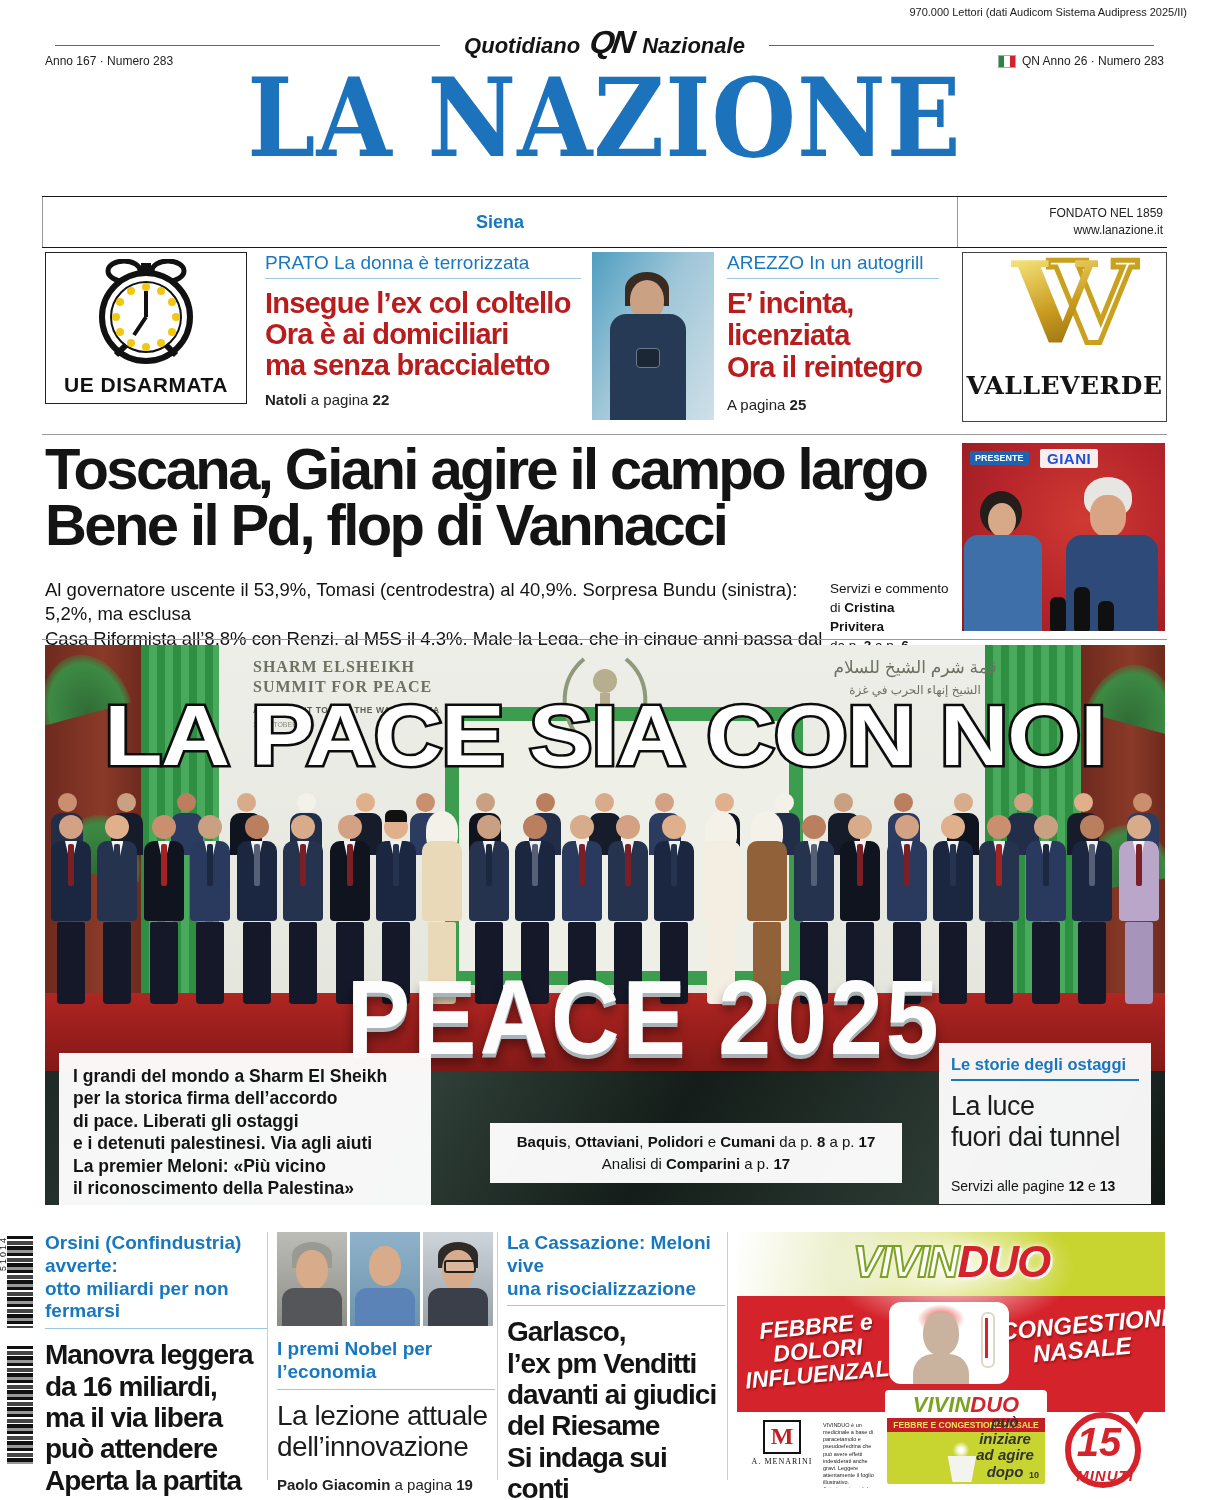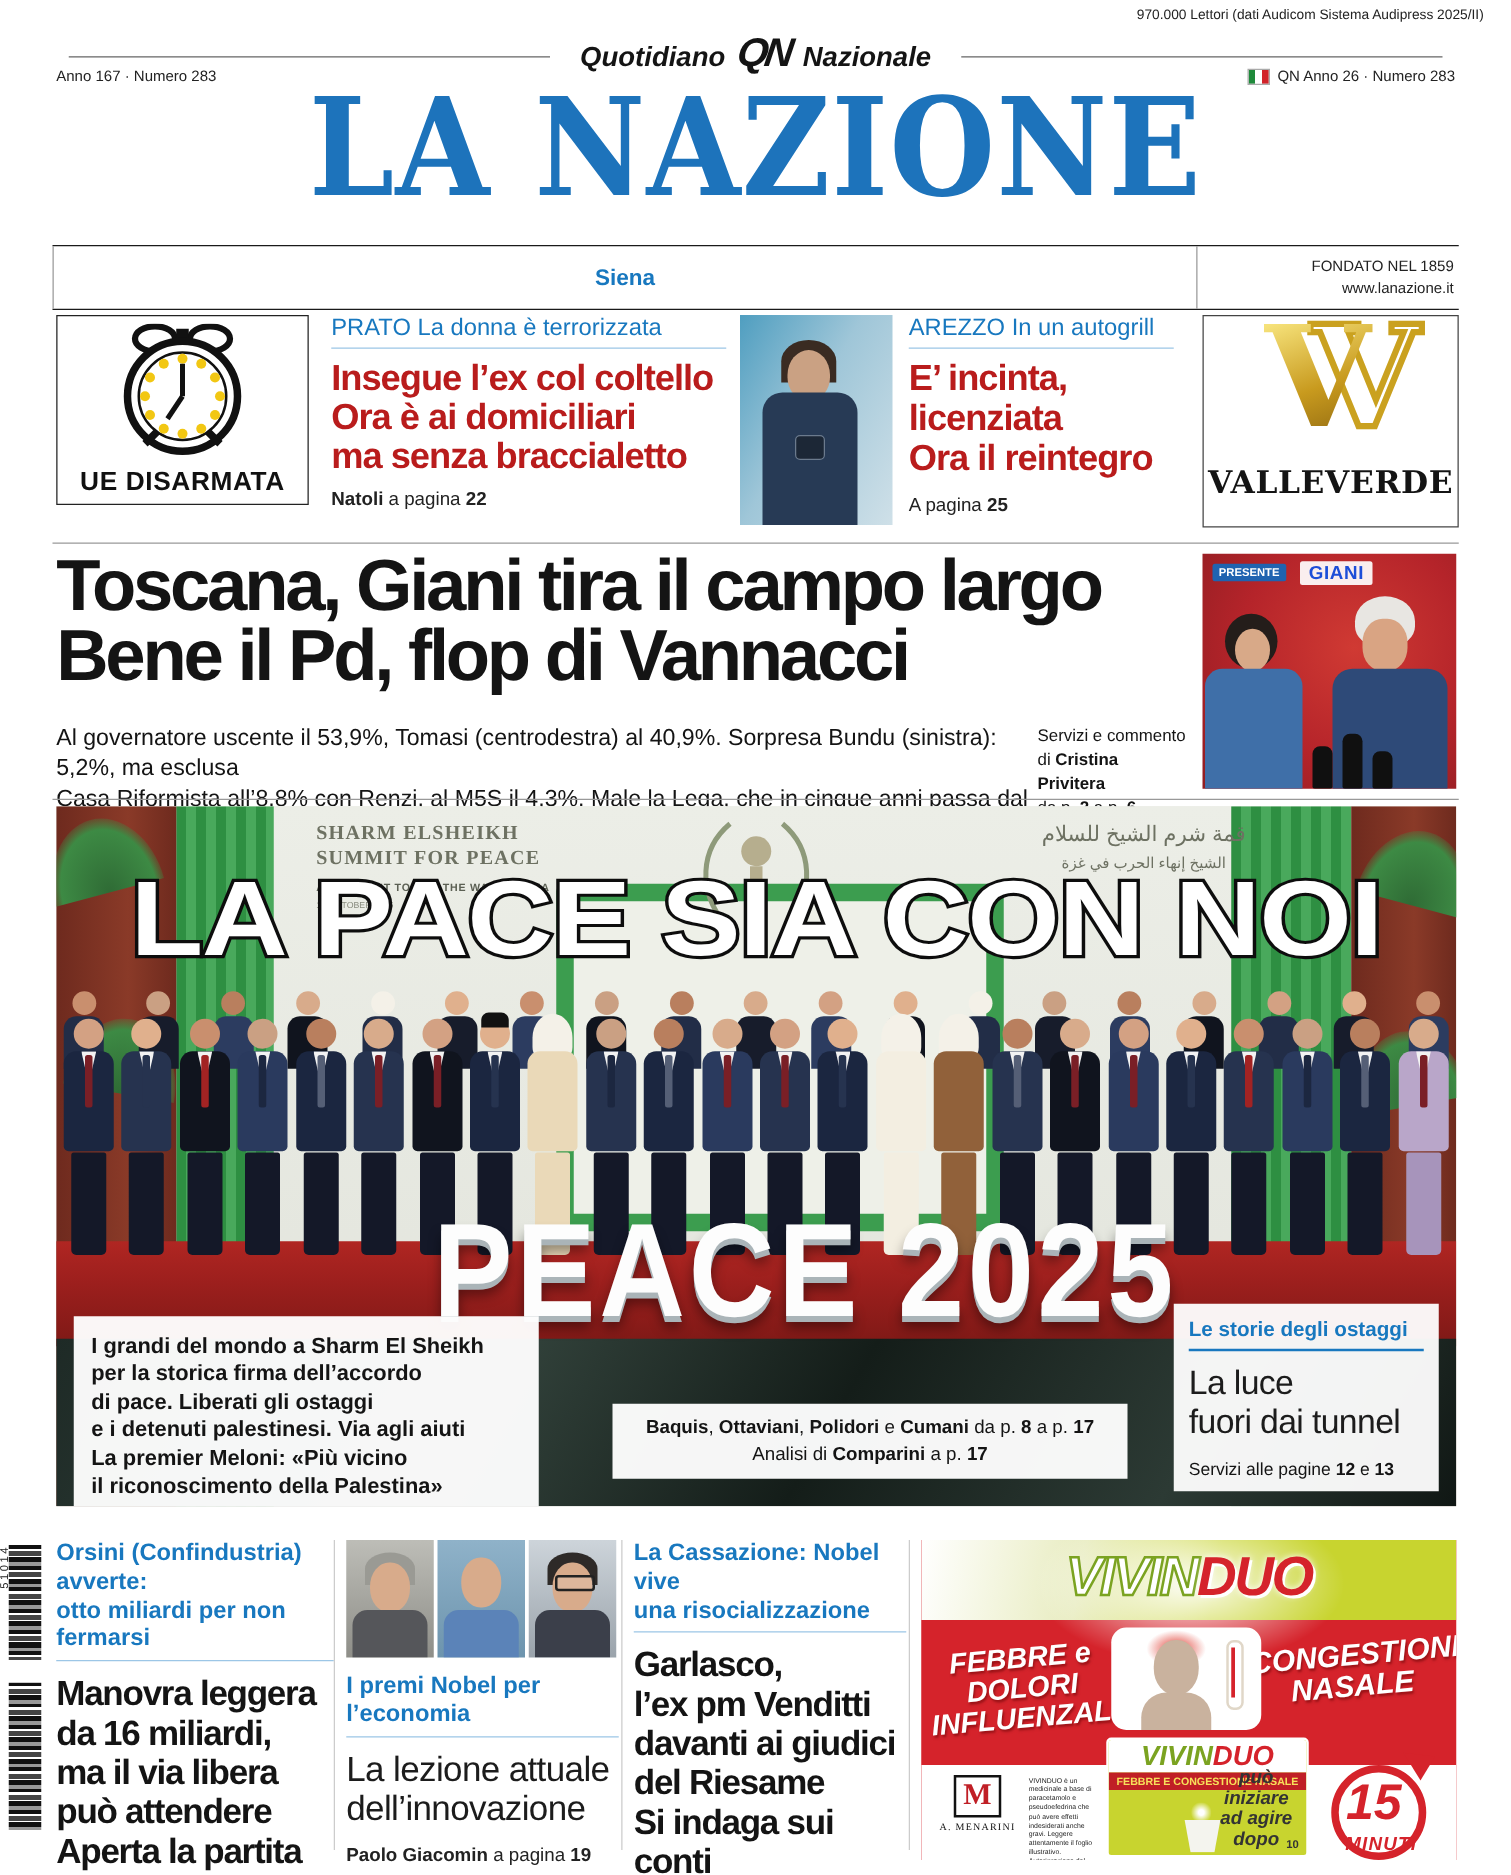--- a/index.html
+++ b/index.html
@@ -111,21 +111,21 @@
     font-size:95px;font-weight:800;color:#fdfdfd;letter-spacing:3px;line-height:1;
     text-shadow:0 4px 0 #aab4b8,0 8px 10px rgba(0,0,0,0.45);transform:scaleY(1.12);}
   .cap-left{position:absolute;left:14px;top:408px;width:344px;background:rgba(255,255,255,0.96);padding:12px 14px;z-index:8;
     font-weight:800;font-size:17.5px;line-height:1.28;color:#141414;}
   .cap-center{position:absolute;left:445px;top:478px;width:392px;background:rgba(255,255,255,0.96);padding:8px 10px;z-index:8;
     text-align:center;font-size:15px;line-height:1.45;color:#141414;}
   .cap-center b{font-weight:800;}
   .cap-right{position:absolute;right:14px;top:398px;width:188px;background:rgba(255,255,255,0.95);padding:12px 12px 10px;z-index:8;}
   .cap-right .kicker{font-size:16.5px;font-weight:800;border-bottom:2px solid #1878bf;padding-bottom:5px;}
   .cap-right .lite{font-size:27px;font-weight:400;color:#1c1c1c;line-height:1.15;margin-top:10px;letter-spacing:-0.5px;}
-  .cap-right .svc{font-size:14px;margin-top:14px;color:#141414;}
+  .cap-right .svc{font-size:14px;margin-top:25px;color:#141414;}
   .cap-right .svc b{font-weight:800;}
 
   
   .bc-wrap{left:7px;top:1236px;width:26px;height:228px;}
   .bc{width:26px;background:repeating-linear-gradient(180deg,#111 0 3px,#fff 3px 5px,#444 5px 9px,#fff 9px 10px,#111 10px 14px,#999 14px 17px);}
   .bc1{height:92px;}
   .bc2{height:118px;margin-top:18px;}
   .bc-num{position:absolute;left:-9px;top:0;font-size:9px;color:#222;writing-mode:vertical-rl;transform:rotate(180deg);letter-spacing:2px;}
   .bcol{top:1232px;}
   .bcol .kicker{font-size:19px;line-height:1.2;padding-bottom:5px;}
@@ -267,21 +267,21 @@
   <div class="abs ad-vv">
     <div class="vv-v">
       <span class="v2">V</span>
       <span class="v1">V</span>
     </div>
     <div class="vv-name">VALLEVERDE</div>
   </div>
 
   <div class="abs rule" style="top:434px;"></div>
 
-  <div class="abs main-h ml">Toscana, Giani tira il campo largo
+  <div class="abs main-h ml">Toscana, Giani agire il campo largo
 Bene il Pd, flop di Vannacci</div>
   <div class="abs deck ml">Al governatore uscente il 53,9%, Tomasi (centrodestra) al 40,9%. Sorpresa Bundu (sinistra): 5,2%, ma esclusa
 Casa Riformista all’8,8% con Renzi, al M5S il 4,3%. Male la Lega, che in cinque anni passa dal 21,8% al 4,4%</div>
   <div class="abs aside">
     <div>Servizi e commento</div>
     <div><span>di </span><b>Cristina Privitera</b></div>
     <div><span>da p. </span><b>2</b><span> a p. </span><b>6</b></div>
   </div>
   <div class="abs giani">
     <div class="g-ban1">PRESENTE</div>
@@ -663,21 +663,21 @@
     </div>
     <div class="kicker" style="font-weight:800;">I premi Nobel per l’economia</div>
     <div class="hll ml">La lezione attuale
 dell’innovazione</div>
     <div class="byline"><b>Paolo Giacomin</b><span> a pagina </span><b>19</b></div>
   </div>
 
   <div class="abs vdiv" style="left:497px;"></div>
 
   <div class="abs bcol c3">
-    <div class="kicker ml" style="font-weight:800;">La Cassazione: Nobel vive
+    <div class="kicker ml" style="font-weight:800;">La Cassazione: Meloni vive
 una risocializzazione</div>
     <div class="hlb ml">Garlasco,
 l’ex pm Venditti
 davanti ai giudici
 del Riesame
 Si indaga sui conti
 di ex carabinieri</div>
 
   </div>
 

